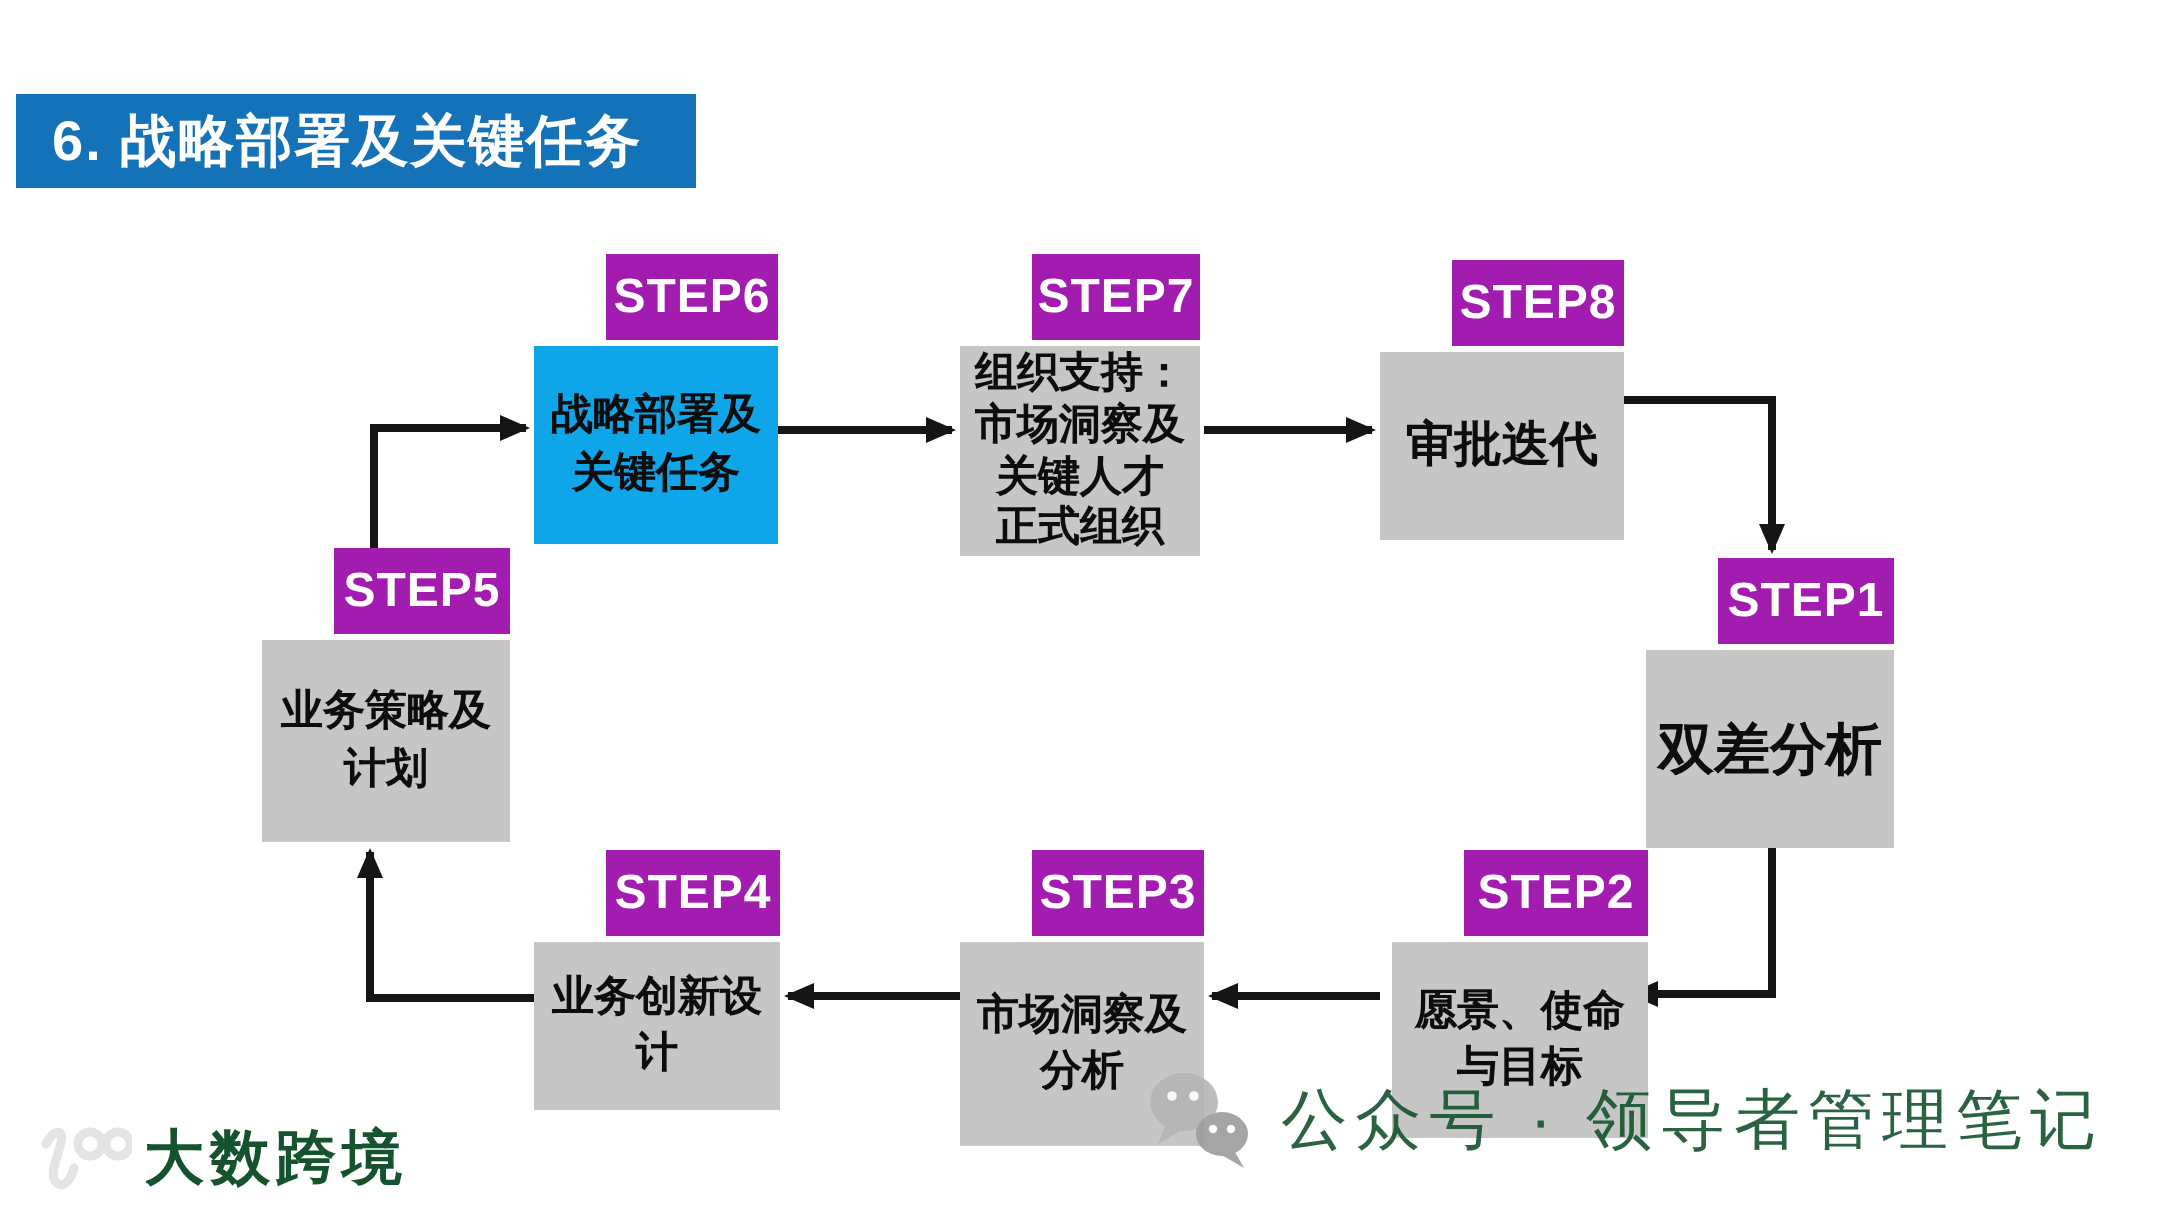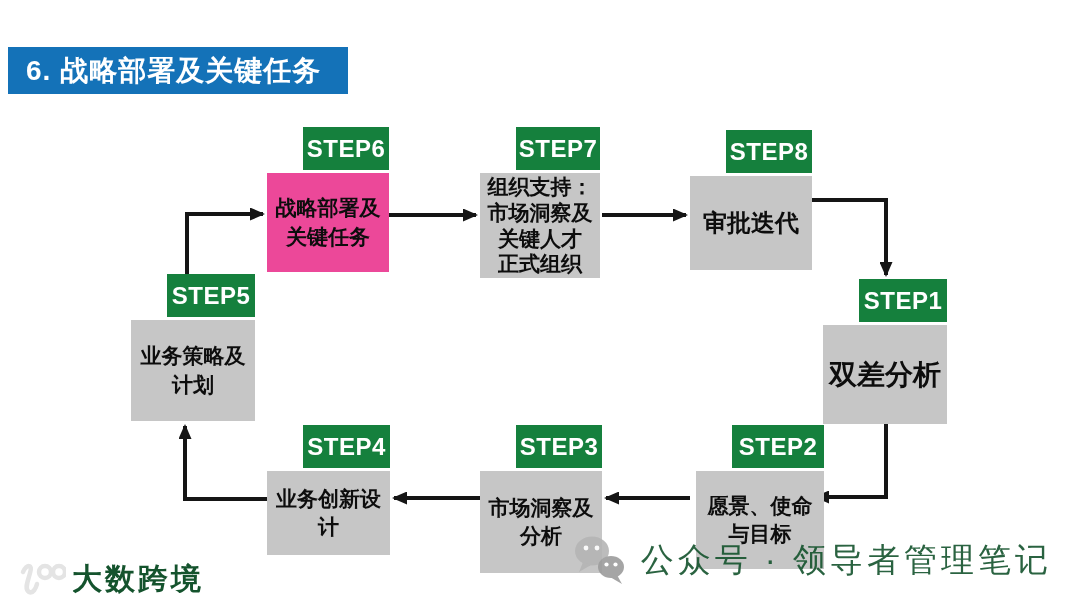--- a/index.html
+++ b/index.html
@@ -14,31 +14,31 @@
     position:absolute;left:8px;top:47px;width:340px;height:47px;
     background:#1472b8;color:#ffffff;
     display:flex;align-items:center;
     padding-left:18px;box-sizing:border-box;
     font-size:28px;font-weight:700;letter-spacing:1px;
     z-index:3;
   }
   .arrows{position:absolute;left:0;top:0;z-index:1;}
   .step{position:absolute;z-index:2;}
   .hd{
-    height:43px;background:#15803d;color:#ffffff;
+    height:43px;background:#a21caf;color:#ffffff;
     display:flex;align-items:center;justify-content:center;
     font-size:24px;font-weight:700;letter-spacing:0.5px;margin-left:36px;
   }
   .bd{
     margin-top:3px;background:#c6c6c6;color:#0d0d0d;
     display:flex;align-items:center;justify-content:center;
     text-align:center;font-size:21px;font-weight:700;
     line-height:1.35;white-space:pre-line;
   }
-  .bd.hl{background:#ec4899;}
+  .bd.hl{background:#0ea5e9;}
   .bd.tight{line-height:1.22;font-size:21px;}
   .logo-mark{
     position:absolute;left:14px;bottom:8px;z-index:4;
     display:flex;align-items:center;gap:6px;
     color:#14532d;font-size:30px;font-weight:700;letter-spacing:3px;text-align:center;
   }
   .account-mark{
     position:absolute;right:28px;bottom:20px;z-index:4;
     display:flex;align-items:center;gap:14px;
     color:#14532d;font-size:33px;font-weight:400;letter-spacing:4px;

